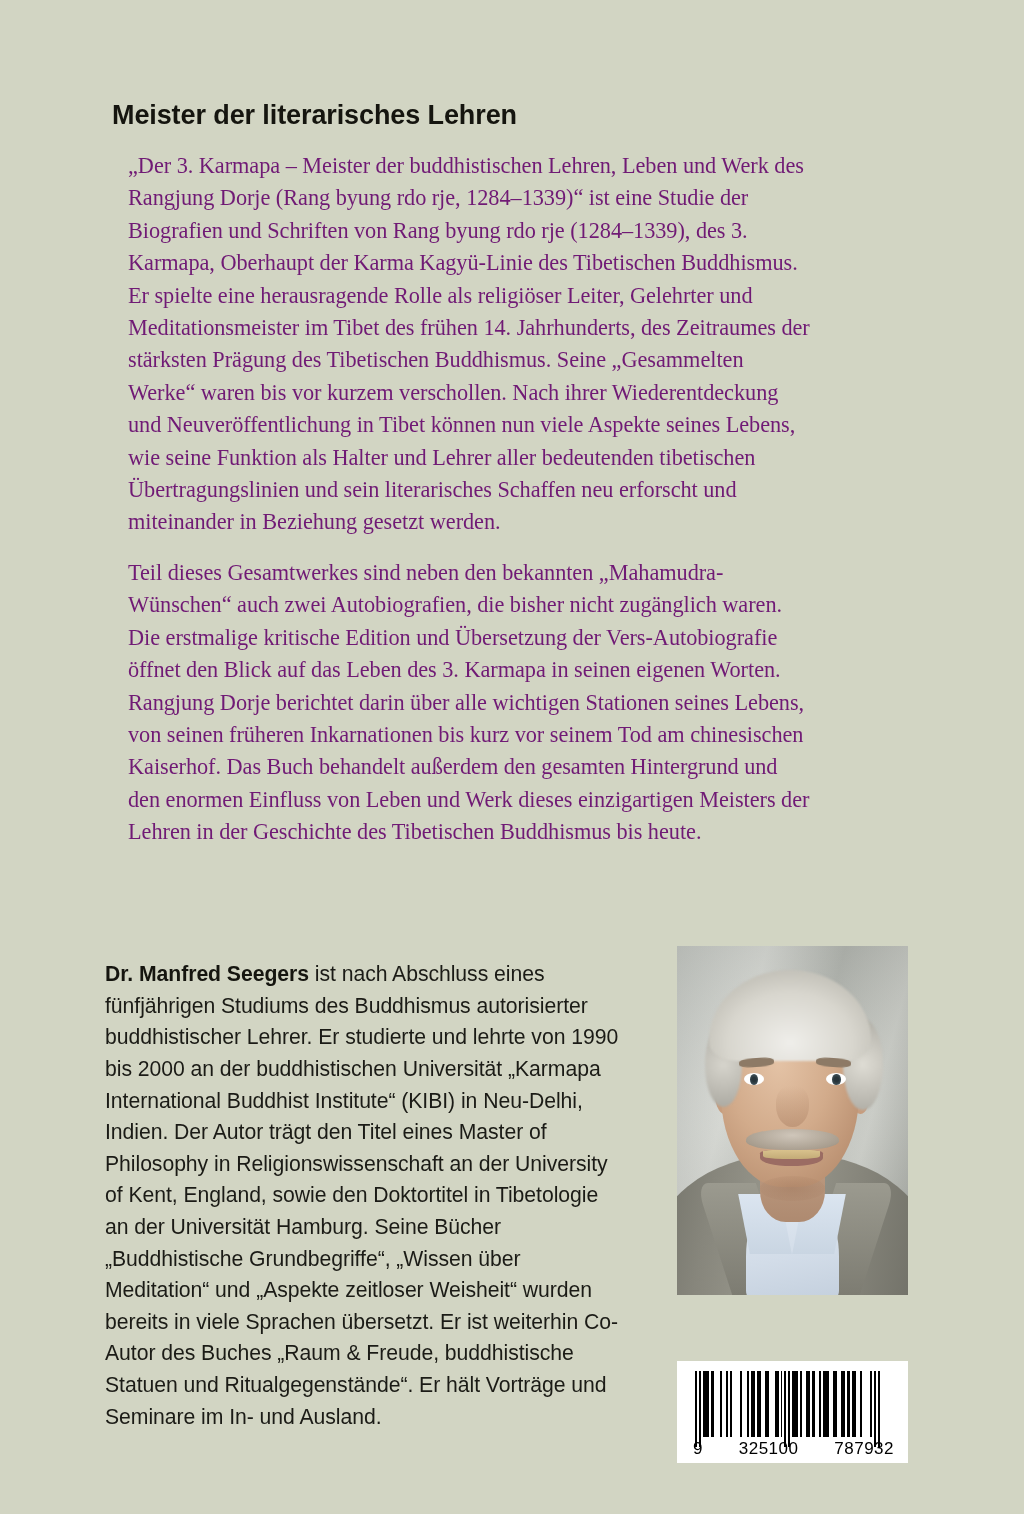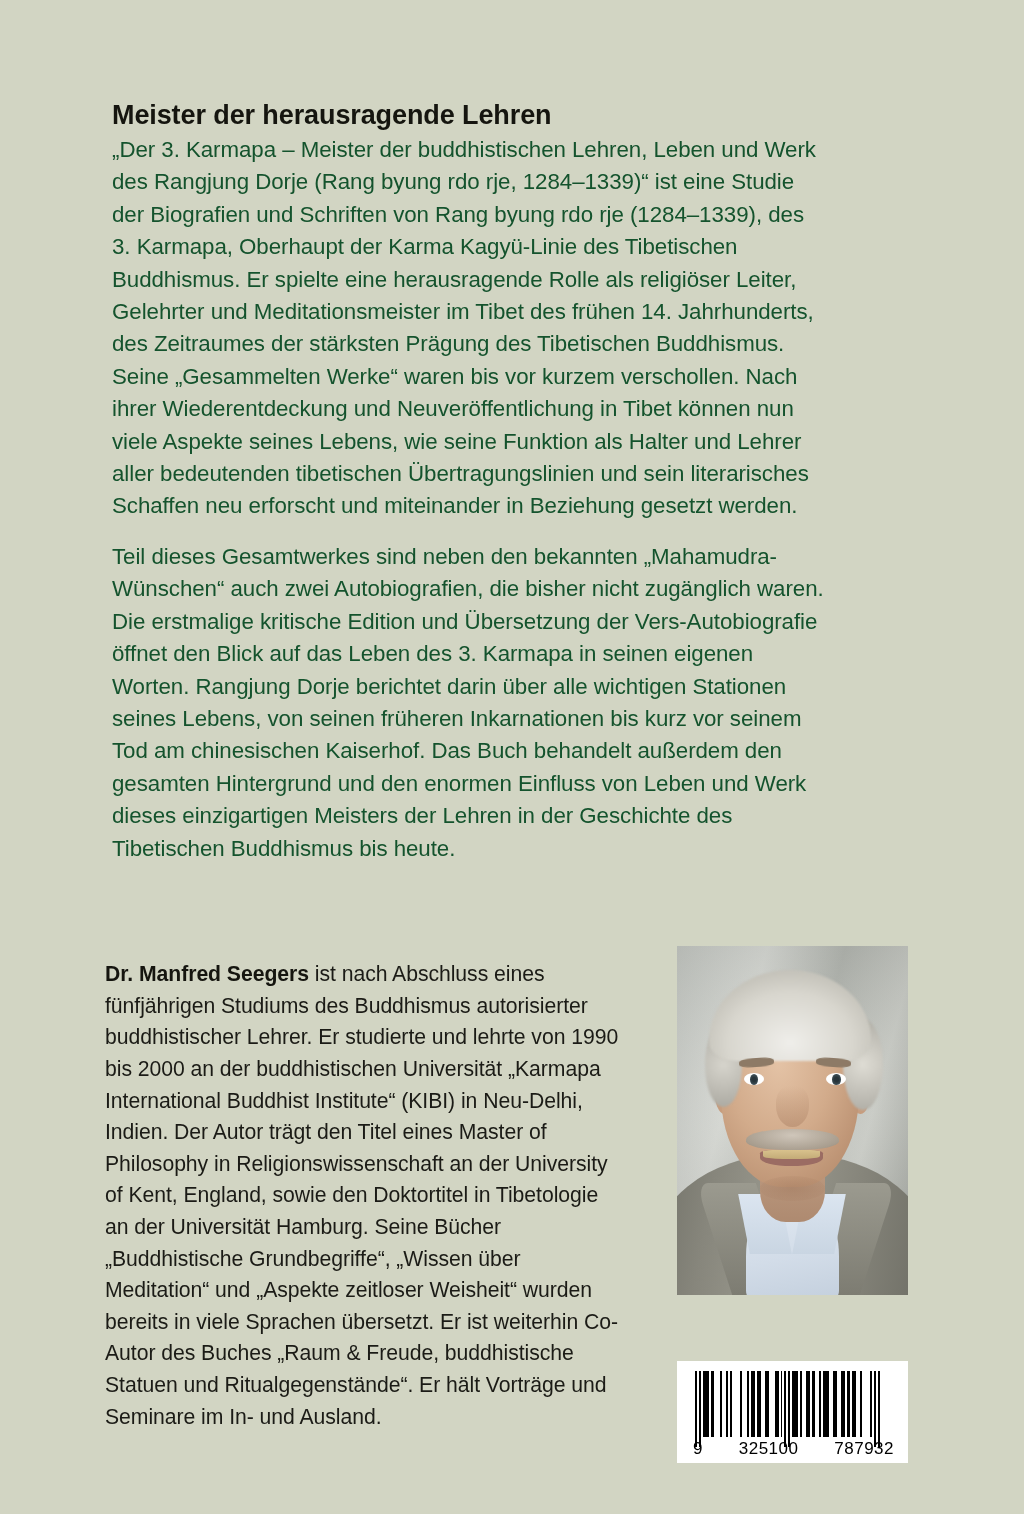--- a/index.html
+++ b/index.html
@@ -36,25 +36,26 @@
   }
 
   
   .blurb {
     position: absolute;
     left: 112px;
     top: 134px;
     width: 715px;
   }
   .blurb p {
-    margin: 0;
+    margin: 16px;
     font-size: 22.3px;
     line-height: 32.4px;
-    color: #14532d;
+    color: #701a75;
     letter-spacing: -0.05px;
+    font-family: Liberation Serif, serif;
   }
   .blurb p + p {
     margin-top: 18px;
   }
 
   
   .author-bio {
     position: absolute;
     left: 105px;
     top: 937px;
@@ -305,21 +306,21 @@
     display: flex;
     justify-content: space-between;
     padding: 0 4px;
   }
 </style>
 </head>
 <body>
 
 <div class="page">
 
-  <h1 class="headline">Meister der herausragende Lehren</h1>
+  <h1 class="headline">Meister der literarisches Lehren</h1>
 
   <div class="blurb">
     <p>„Der 3. Karmapa – Meister der buddhistischen Lehren, Leben und Werk des Rangjung Dorje (Rang byung rdo rje, 1284–1339)“ ist eine Studie der Biografien und Schriften von Rang byung rdo rje (1284–1339), des 3. Karmapa, Oberhaupt der Karma Kagyü-Linie des Tibetischen Buddhismus. Er spielte eine herausragende Rolle als religiöser Leiter, Gelehrter und Meditationsmeister im Tibet des frühen 14. Jahrhunderts, des Zeitraumes der stärksten Prägung des Tibetischen Buddhismus. Seine „Gesammelten Werke“ waren bis vor kurzem verschollen. Nach ihrer Wiederentdeckung und Neuveröffentlichung in Tibet können nun viele Aspekte seines Lebens, wie seine Funktion als Halter und Lehrer aller bedeutenden tibetischen Übertragungslinien und sein literarisches Schaffen neu erforscht und miteinander in Beziehung gesetzt werden.</p>
     <p>Teil dieses Gesamtwerkes sind neben den bekannten „Mahamudra-Wünschen“ auch zwei Autobiografien, die bisher nicht zugänglich waren. Die erstmalige kritische Edition und Übersetzung der Vers-Autobiografie öffnet den Blick auf das Leben des 3. Karmapa in seinen eigenen Worten. Rangjung Dorje berichtet darin über alle wichtigen Stationen seines Lebens, von seinen früheren Inkarnationen bis kurz vor seinem Tod am chinesischen Kaiserhof. Das Buch behandelt außerdem den gesamten Hintergrund und den enormen Einfluss von Leben und Werk dieses einzigartigen Meisters der Lehren in der Geschichte des Tibetischen Buddhismus bis heute.</p>
   </div>
 
   <p class="author-bio">
     <span class="name">Dr. Manfred Seegers</span><span> ist nach Abschluss eines fünfjährigen Studiums des Buddhismus autorisierter buddhistischer Lehrer. Er studierte und lehrte von 1990 bis 2000 an der buddhistischen Universität „Karmapa International Buddhist Institute“ (KIBI) in Neu-Delhi, Indien. Der Autor trägt den Titel eines Master of Philosophy in Religionswissenschaft an der University of Kent, England, sowie den Doktortitel in Tibetologie an der Universität Hamburg. Seine Bücher „Buddhistische Grundbegriffe“, „Wissen über Meditation“ und „Aspekte zeitloser Weisheit“ wurden bereits in viele Sprachen übersetzt. Er ist weiterhin Co-Autor des Buches „Raum &amp; Freude, buddhistische Statuen und Ritualgegenstände“. Er hält Vorträge und Seminare im In- und Ausland.</span>
   </p>
 

